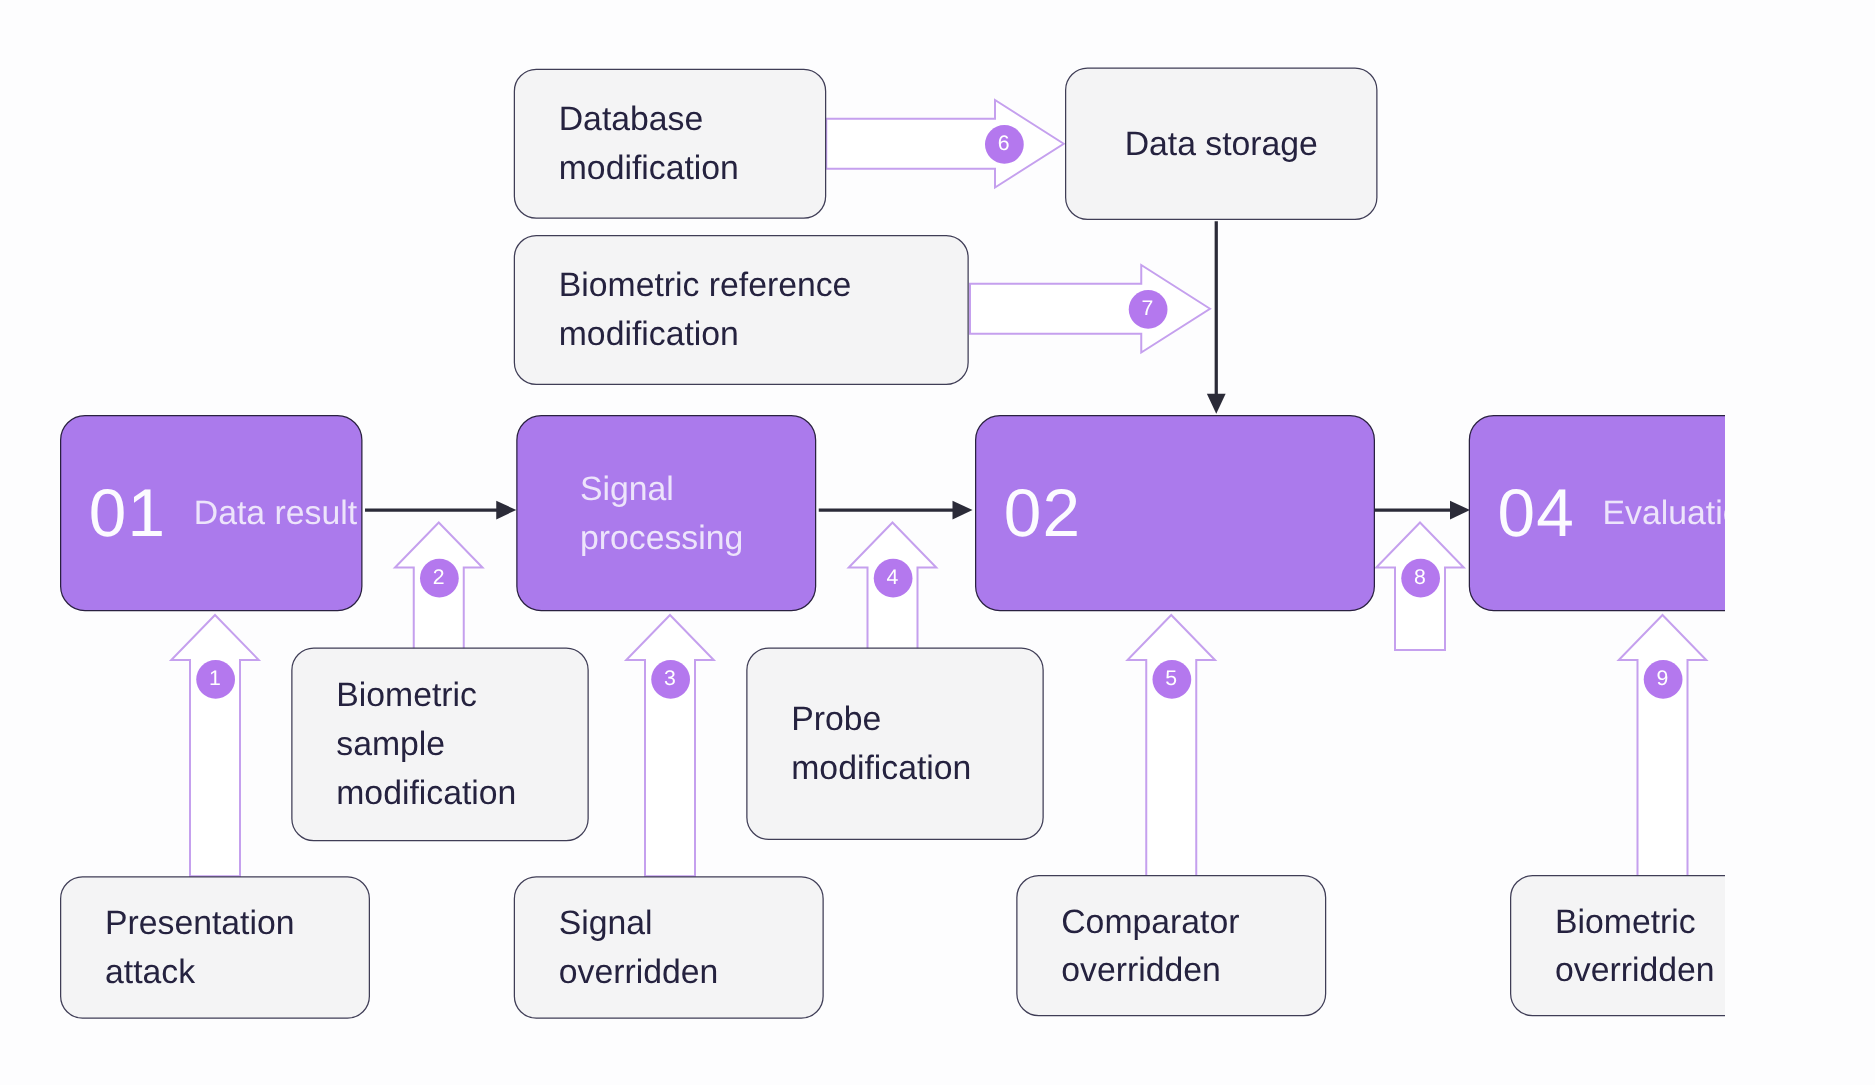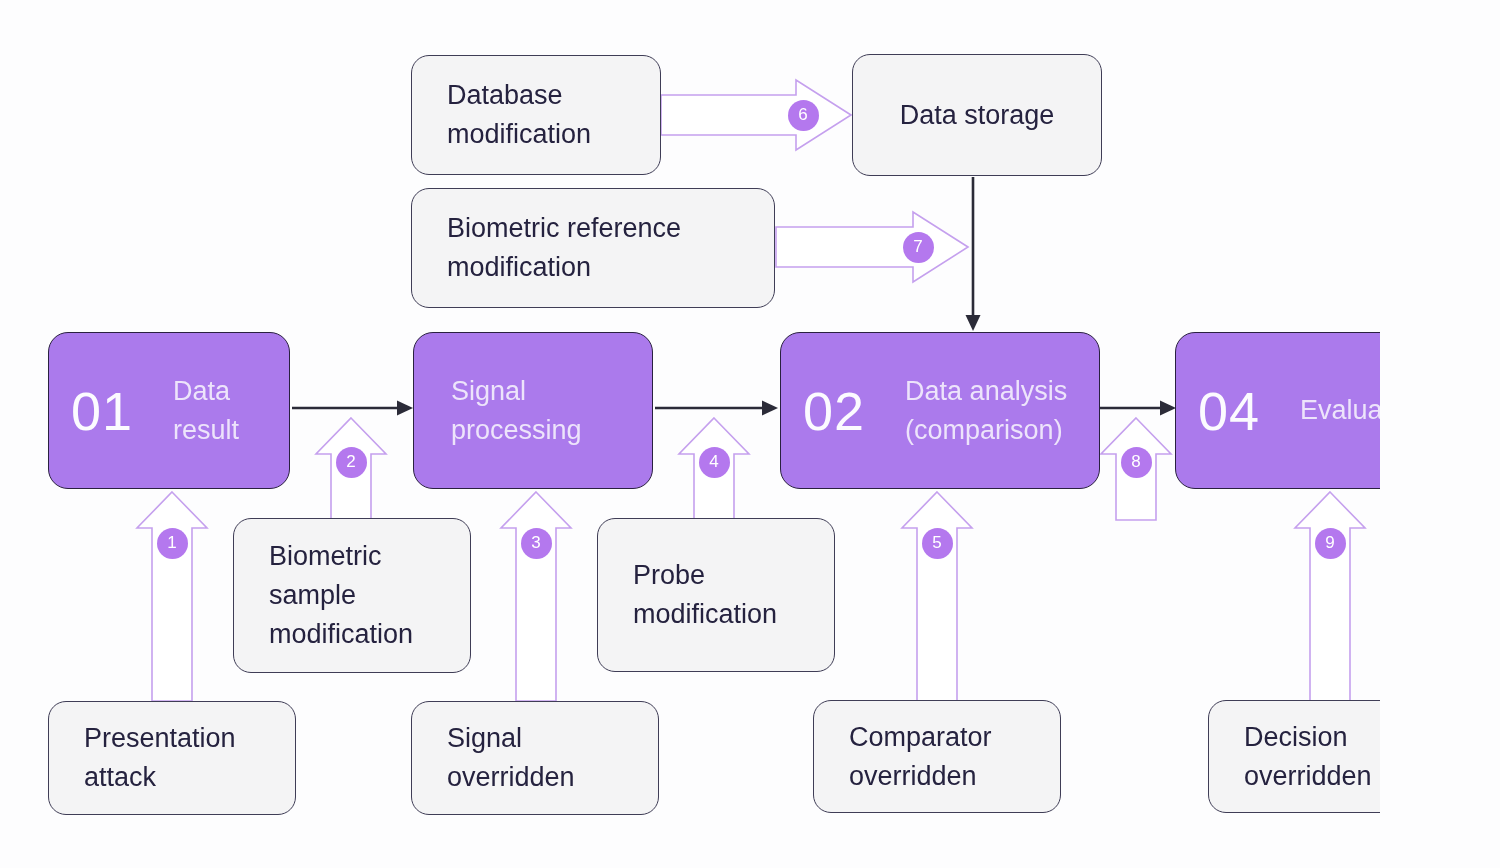--- a/index.html
+++ b/index.html
@@ -31,24 +31,24 @@
   .gbox.center{justify-content:center;padding:4px 10px;text-align:center;}
   
   .pbox{
     position:absolute;
     background:#ab7aec;
     border:1.6px solid #2a2140;
     border-radius:20px;
     display:flex;align-items:center;
     padding-left:22px;
     box-sizing:border-box;
-    gap:40px;
+    gap:22px;
     z-index:2;
   }
-  .pbox.nonum{padding-left:37px;}
+  .pbox.nonum{padding-left:50px;}
   .pbox .num{
     font-size:54px;
     font-weight:300;
     color:#fcfbff;
     letter-spacing:1px;
     flex:0 0 auto;
   }
   .pbox .plabel{
     font-size:27px;
     color:#ede4fb;
@@ -123,21 +123,20 @@
     <span class="num">01</span>
     <span class="plabel">Data result</span>
   </div>
 
   <div class="pbox nonum" style="left:413px;top:332px;width:240px;height:157px">
     <span class="plabel">Signal processing</span>
   </div>
 
   <div class="pbox" style="left:780px;top:332px;width:320px;height:157px">
     <span class="num">02</span>
-    <span class="plabel">Data analysis (comparison)</span>
   </div>
 
   <div class="pbox" style="left:1175px;top:332px;width:282px;height:157px">
     <span class="num">04</span>
     <span class="plabel">Evaluation</span>
   </div>
 
   <div class="gbox" style="left:233px;top:518px;width:238px;height:155px">
     <span>Biometric sample modification</span>
   </div>
@@ -153,21 +152,21 @@
 
   <div class="gbox" style="left:813px;top:700px;width:248px;height:113px">
     <span>Comparator overridden</span>
   </div>
 
   <div class="gbox" style="left:411px;top:701px;width:248px;height:114px">
     <span>Signal overridden</span>
   </div>
 
   <div class="gbox" style="left:1208px;top:700px;width:246px;height:113px">
-    <span>Decision overridden</span>
+    <span>Biometric overridden</span>
   </div>
 
   <div class="badge" style="left:156.5px;top:527.5px">1</div>
   <div class="badge" style="left:335.5px;top:446.5px">2</div>
   <div class="badge" style="left:520.5px;top:527.5px">3</div>
   <div class="badge" style="left:698.5px;top:446.5px">4</div>
   <div class="badge" style="left:921.5px;top:527.5px">5</div>
   <div class="badge" style="left:787.5px;top:99.5px">6</div>
   <div class="badge" style="left:902.5px;top:231.5px">7</div>
   <div class="badge" style="left:1120.5px;top:446.5px">8</div>

